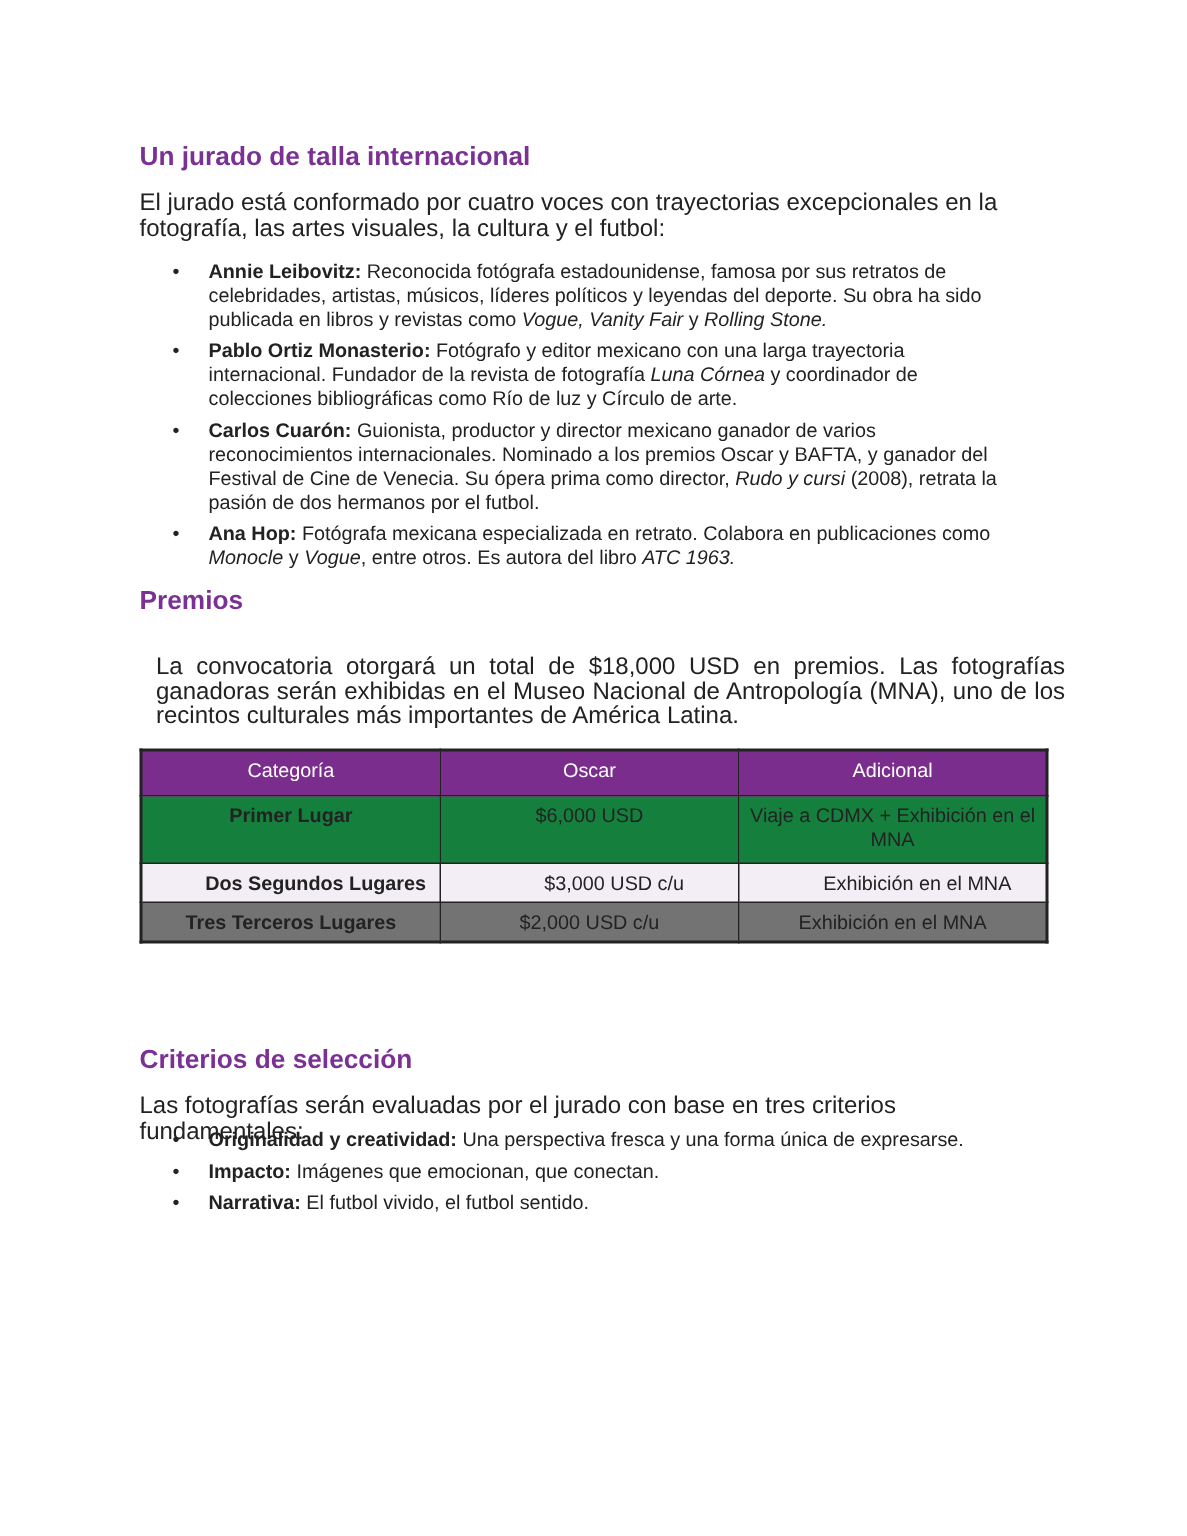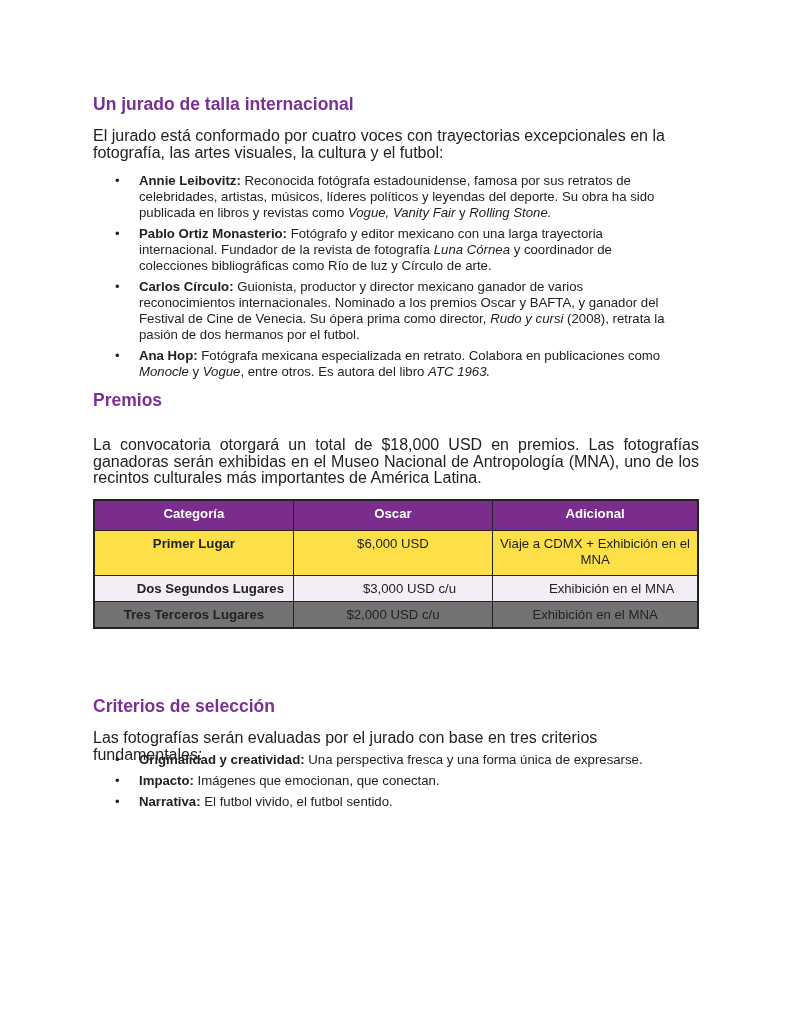--- a/index.html
+++ b/index.html
@@ -2,32 +2,32 @@
 <html><head>
 <meta charset="utf-8">
 <style>
   html, body { margin: 0; padding: 0; background: #ffffff; }
   body { width: 791px; height: 1024px; position: relative; overflow: hidden;
          font-family: "Liberation Sans", sans-serif; color: #222222; }
   .page { position: absolute; left: 93px; top: 0; width: 606px; }
   h2 { font-family: "Liberation Sans", sans-serif; font-weight: bold; color: #7b3193;
        font-size: 17.5px; margin: 0; position: absolute; left: 0; }
   p.body { position: absolute; left: 0; margin: 0; font-size: 16px; line-height: 16.5px; width: 606px; }
-  p.justify { text-align: justify; }
+  p.justify { text-align: justify; margin-left: 11px; }
   ul.bullets { position: absolute; margin: 0; padding: 0; list-style: none; }
   ul.bullets li { position: relative; padding-left: 46px; font-size: 13.2px; line-height: 16px; margin-bottom: 5px; width: 540px; }
   ul.bullets li .dot { position: absolute; left: 22px; top: 0; }
   b { font-weight: bold; }
   i { font-style: italic; }
   table.prizes { position: absolute; left: 0; top: 499px; width: 606px; border-collapse: collapse;
                  font-size: 13.2px; border: 2px solid #222; }
   table.prizes td, table.prizes th { border: 1.5px solid #222; text-align: center; vertical-align: top; padding: 5px 6px 4px; line-height: 16px; }
-  table.prizes th { background: #7b2d8e; color: #ffffff; font-weight: bold; height: 20px; }
+  table.prizes th { background: #7b2d8e; color: #ffffff; font-weight: normal; height: 20px; }
   table.prizes td.cat { font-weight: bold; }
-  table.prizes tr.r1 td { height: 35px; background: #fde047; }
+  table.prizes tr.r1 td { height: 35px; background: #15803d; }
   table.prizes tr.r2 td { background: #f3eef6; padding-left: 39px; }
   table.prizes tr.r3 td { background: #737373; }
   table.prizes tr.total td { background: #7b2d8e; color: #ffffff; font-weight: bold; }
 </style>
 </head>
 <body>
 
 <div class="page">
 
   <h2 style="top:94px">Un jurado de talla internacional</h2>
@@ -37,21 +37,21 @@
     <li>
       <span class="dot">•</span>
       <b>Annie Leibovitz:</b><span> Reconocida fotógrafa estadounidense, famosa por sus retratos de celebridades, artistas, músicos, líderes políticos y leyendas del deporte. Su obra ha sido publicada en libros y revistas como </span><i>Vogue, Vanity Fair</i><span> y </span><i>Rolling Stone.</i>
     </li>
     <li>
       <span class="dot">•</span>
       <b>Pablo Ortiz Monasterio:</b><span> Fotógrafo y editor mexicano con una larga trayectoria internacional. Fundador de la revista de fotografía </span><i>Luna Córnea</i><span> y coordinador de colecciones bibliográficas como Río de luz y Círculo de arte.</span>
     </li>
     <li>
       <span class="dot">•</span>
-      <b>Carlos Círculo:</b><span> Guionista, productor y director mexicano ganador de varios reconocimientos internacionales. Nominado a los premios Oscar y BAFTA, y ganador del Festival de Cine de Venecia. Su ópera prima como director, </span><i>Rudo y cursi</i><span> (2008), retrata la pasión de dos hermanos por el futbol.</span>
+      <b>Carlos Cuarón:</b><span> Guionista, productor y director mexicano ganador de varios reconocimientos internacionales. Nominado a los premios Oscar y BAFTA, y ganador del Festival de Cine de Venecia. Su ópera prima como director, </span><i>Rudo y cursi</i><span> (2008), retrata la pasión de dos hermanos por el futbol.</span>
     </li>
     <li>
       <span class="dot">•</span>
       <b>Ana Hop:</b><span> Fotógrafa mexicana especializada en retrato. Colabora en publicaciones como </span><i>Monocle</i><span> y </span><i>Vogue</i><span>, entre otros. Es autora del libro </span><i>ATC 1963.</i>
     </li>
   </ul>
 
   <h2 style="top:390px">Premios</h2>
   <p class="body justify" style="top:437px">La convocatoria otorgará un total de $18,000 USD en premios. Las fotografías ganadoras serán exhibidas en el Museo Nacional de Antropología (MNA), uno de los recintos culturales más importantes de América Latina.</p>
 

